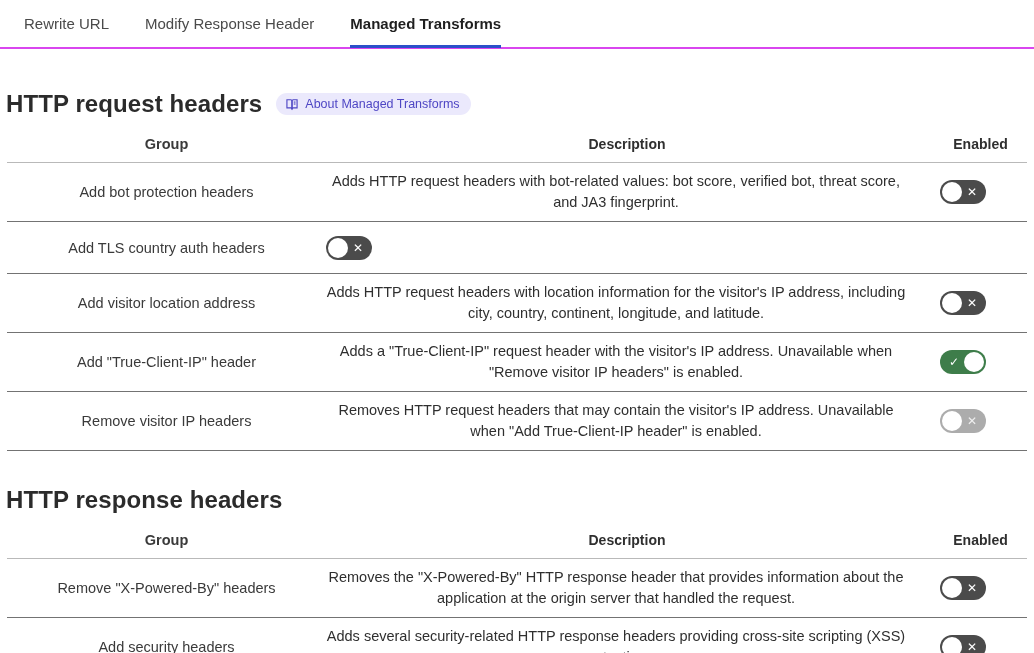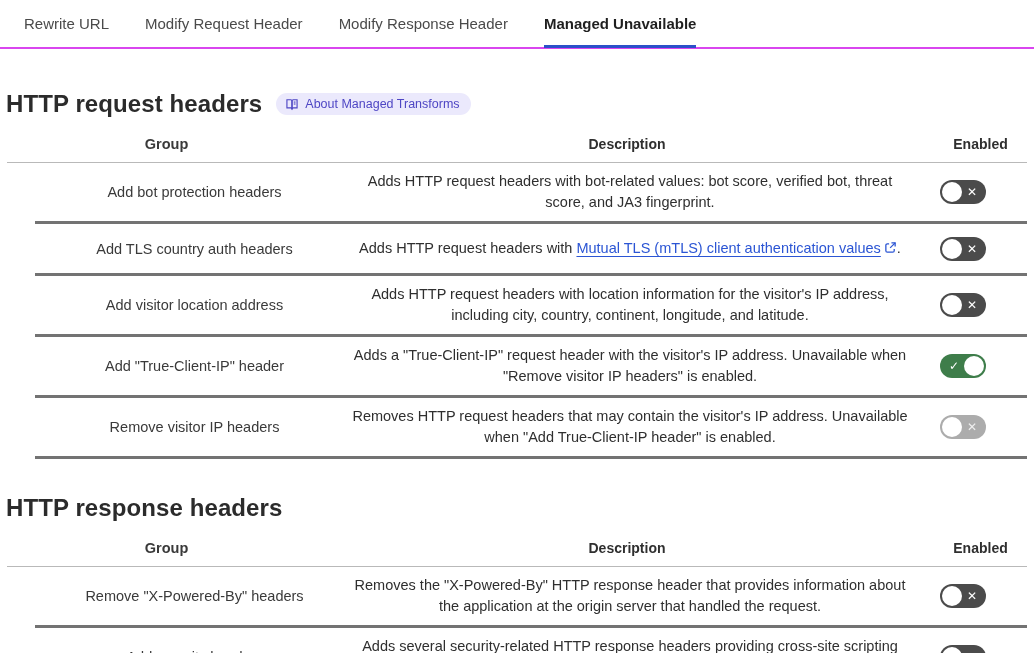--- a/index.html
+++ b/index.html
@@ -53,22 +53,21 @@
     align-items: center;
   }
   .thead {
     font-weight: 700; font-size: 14px; color: #2f2f2f;
     padding: 4px 0 10px;
     border-bottom: 1px solid #b9b9b9;
   }
   .tdata {
     padding: 8px 0;
     min-height: 52px;
-    border-bottom: 3px solid #737373;
-    margin-left: 28px;
+    border-bottom: 1px solid #737373;
   }
   .cell-group { padding-left: 6px; font-size: 14.5px; color: #3a3a3a; }
   .cell-desc  { font-size: 14.5px; line-height: 21px; color: #2f2f2f; padding-right: 22px; }
   .thead .cell-group { padding-left: 6px; }
 
   .link { color: #2b55d4; text-decoration: underline; text-underline-offset: 3px; cursor: pointer; }
   .link svg { display: inline-block; vertical-align: -1px; margin-left: 3px; }
 
   
   .toggle {
@@ -94,23 +93,22 @@
   .toggle.on .knob { right: 2px; }
   .toggle.off .mark, .toggle.disabled .mark { right: 9px; }
   .toggle.on .mark { left: 9px; }
   .toggle.disabled .mark { color: #efefef; }
 </style>
 </head>
 <body>
 
 <div class="tabbar">
   <div class="tab">Rewrite URL</div>
-  <div class="tab">Modify Request Header</div>
   <div class="tab">Modify Response Header</div>
-  <div class="tab active">Managed Unavailable</div>
+  <div class="tab active">Managed Transforms</div>
 </div>
 
 <div>
   <div class="section-header">
     <div class="section-title">HTTP request headers</div>
     <div class="badge">
       <svg width="14" height="14" viewBox="0 0 16 16" fill="none" stroke="#4e46c4" stroke-width="1.3">
         <path d="M2.2 3.2h4.3c.9 0 1.5.6 1.5 1.4v8.6c-.4-.5-.9-.8-1.5-.8H2.2z"></path>
         <path d="M13.8 3.2H9.5c-.9 0-1.5.6-1.5 1.4v8.6c.4-.5.9-.8 1.5-.8h4.3z"></path>
         <line x1="10" y1="5.8" x2="12" y2="5.8"></line>
@@ -131,25 +129,20 @@
       <div class="cell-group">Add bot protection headers</div>
       <div class="cell-desc">Adds HTTP request headers with bot-related values: bot score, verified bot, threat score, and JA3 fingerprint.</div>
       <div class="toggle off">
         <span class="knob"></span>
         <span class="mark">✕</span>
       </div>
     </div>
 
     <div class="trow tdata">
       <div class="cell-group">Add TLS country auth headers</div>
-      <div class="cell-desc"><span>Adds HTTP request headers with </span><span class="link"><span>Mutual TLS (mTLS) client authentication values</span><svg width="13" height="13" viewBox="0 0 14 14" fill="none" stroke="#2b55d4" stroke-width="1.4">
-              <path d="M5.5 3H3.6C2.7 3 2 3.7 2 4.6v5.8C2 11.3 2.7 12 3.6 12h5.8c.9 0 1.6-.7 1.6-1.6V8.5"></path>
-              <path d="M8 2h4v4"></path>
-              <path d="M12 2L6.6 7.4"></path>
-            </svg></span><span>.</span></div>
       <div class="toggle off">
         <span class="knob"></span>
         <span class="mark">✕</span>
       </div>
     </div>
 
     <div class="trow tdata">
       <div class="cell-group">Add visitor location address</div>
       <div class="cell-desc">Adds HTTP request headers with location information for the visitor's IP address, including city, country, continent, longitude, and latitude.</div>
       <div class="toggle off">

